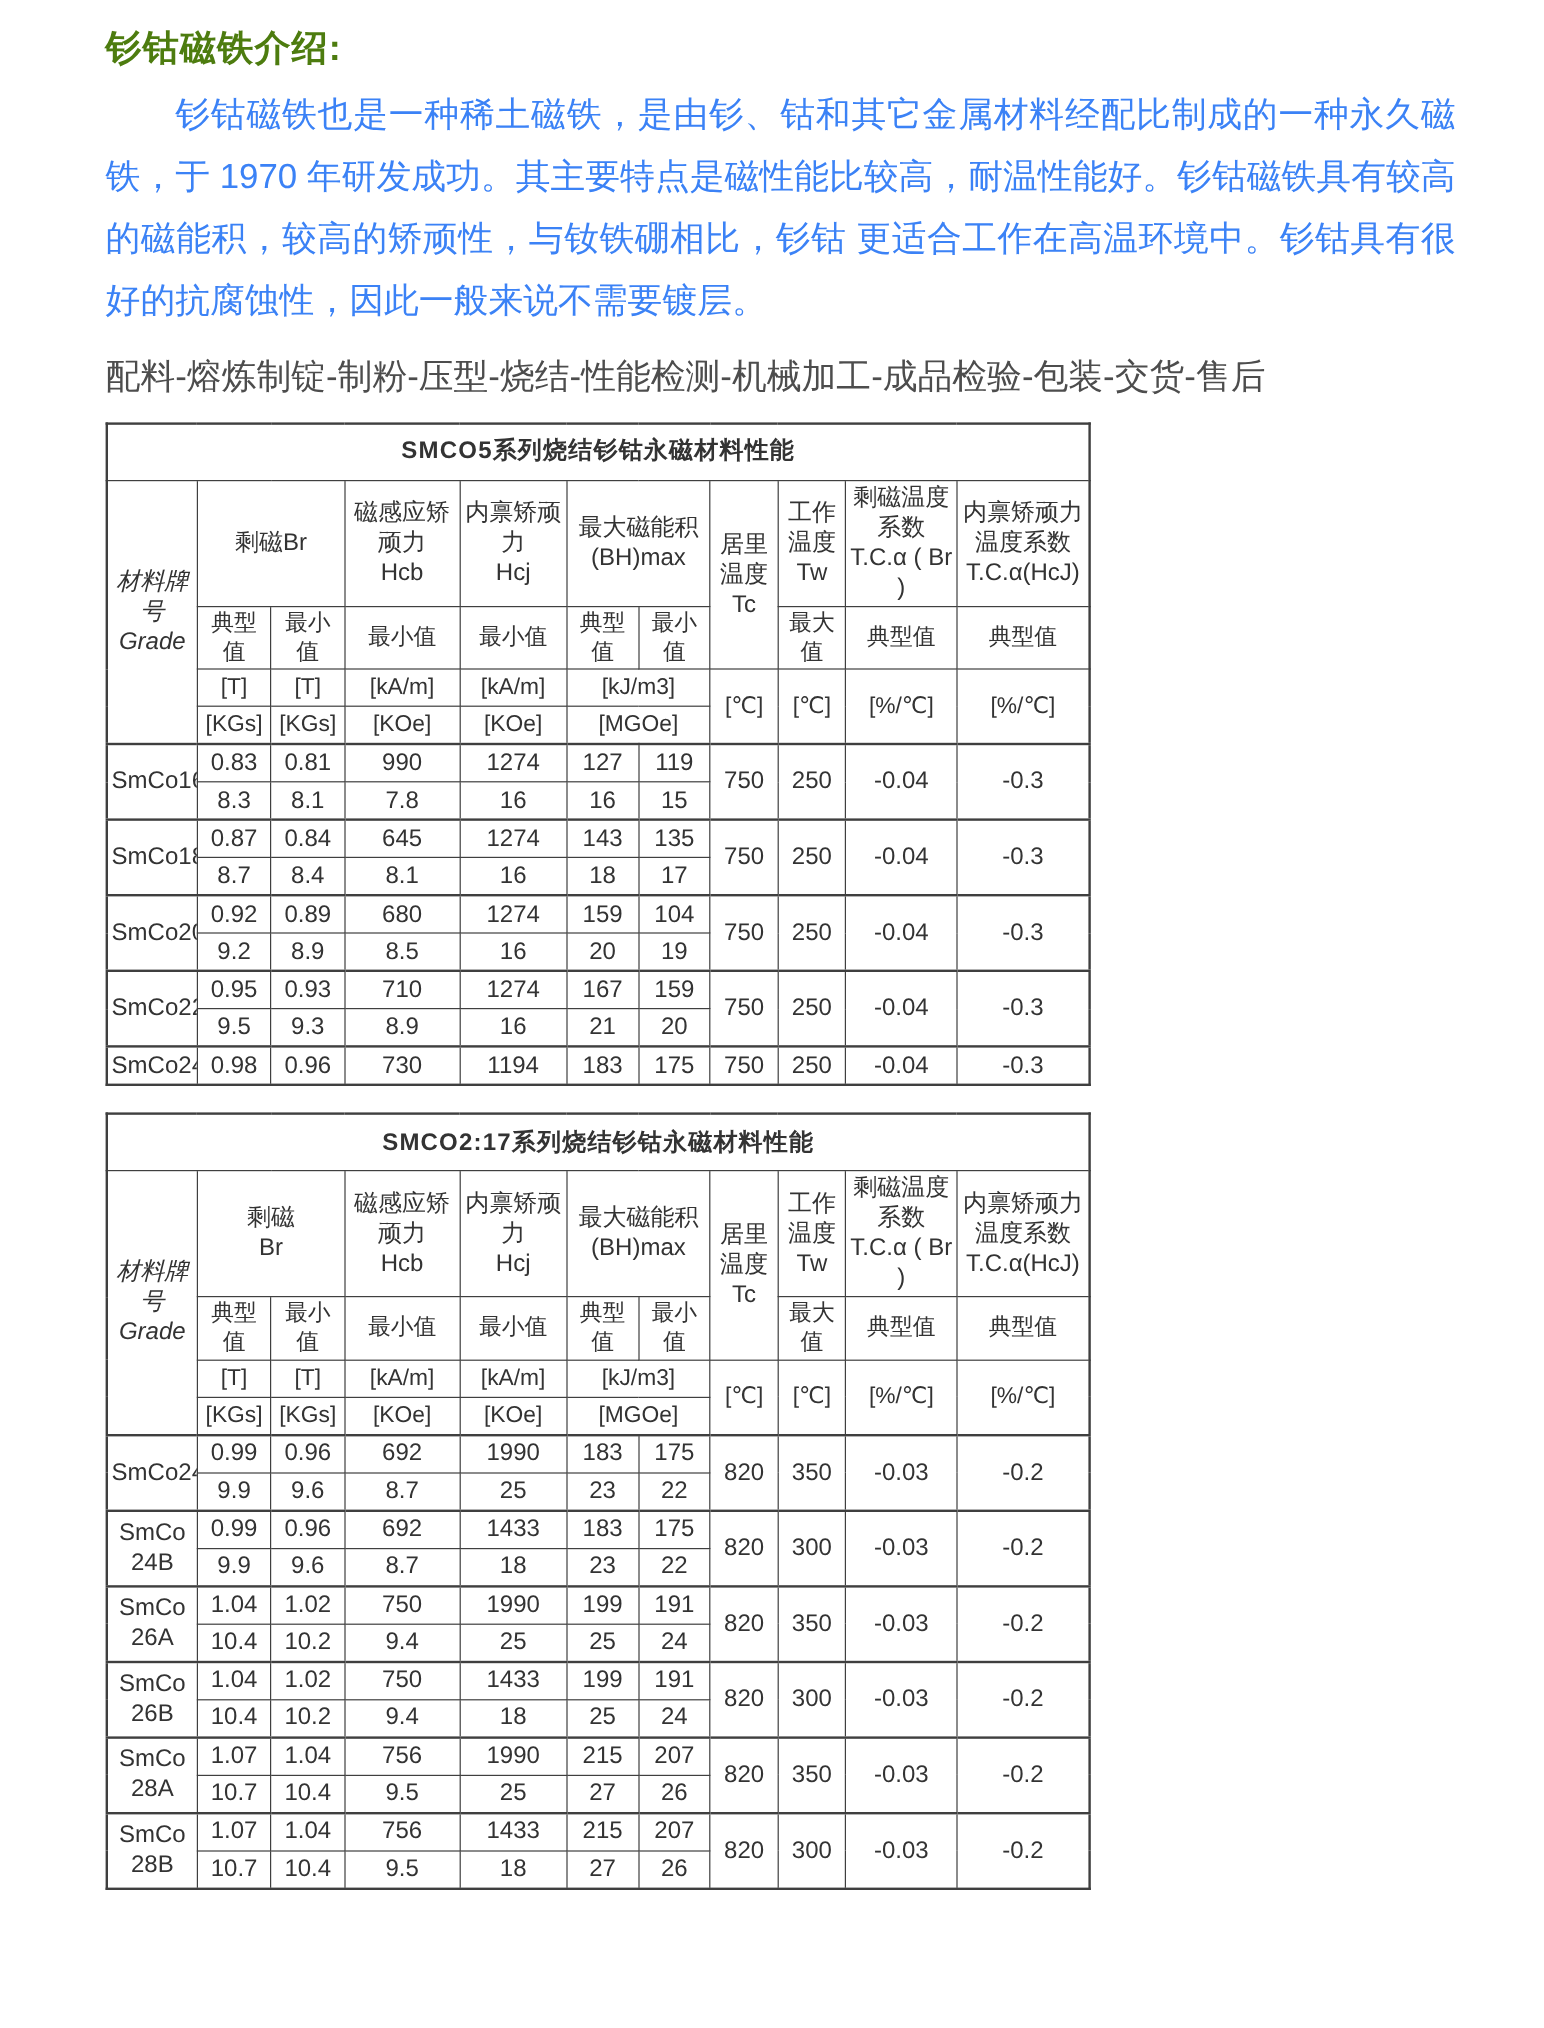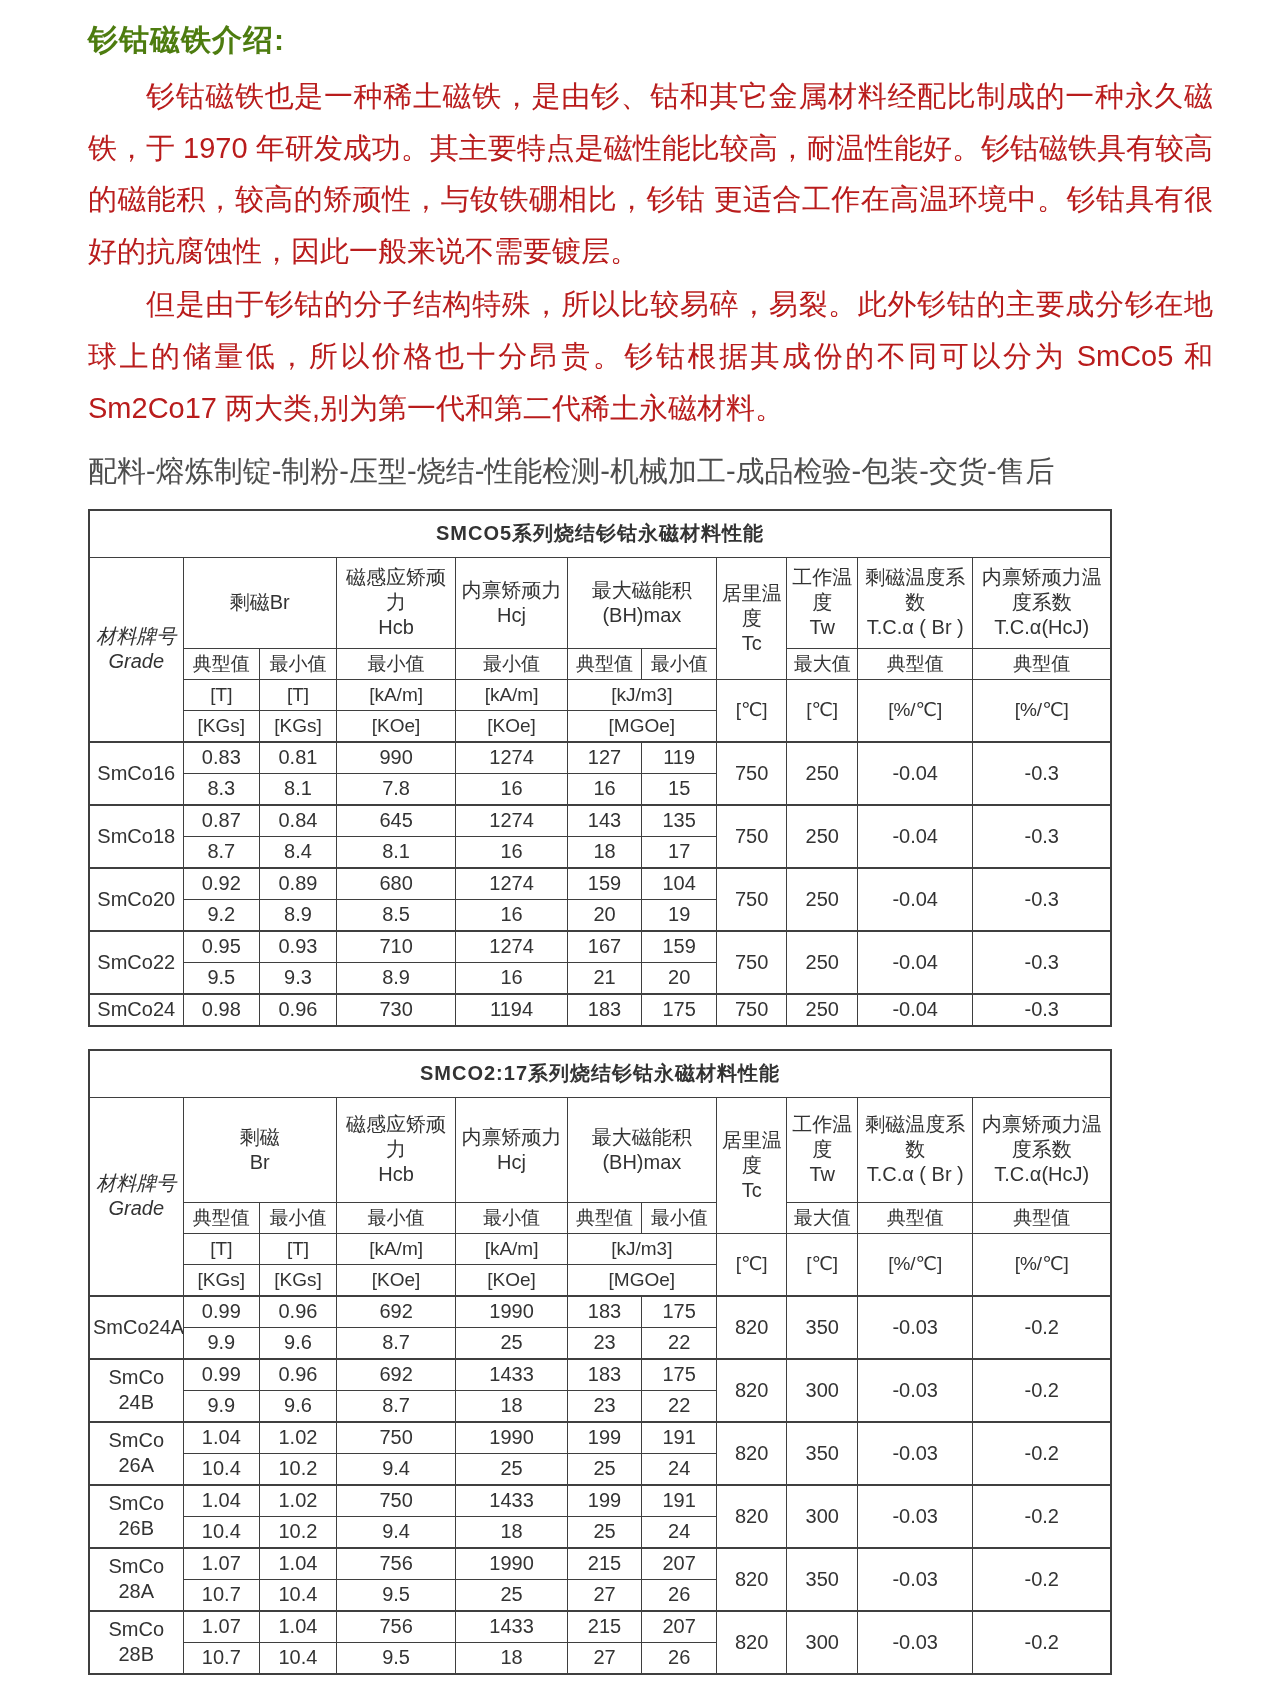--- a/index.html
+++ b/index.html
@@ -7,31 +7,31 @@
     width:1287px;height:1690px;overflow:hidden;
     font-family:"Liberation Sans","DejaVu Sans",sans-serif;
     color:#4a4a4a;
   }
   .page{width:1125px;margin:0;padding:14px 80px 0 88px;}
   .doc-heading{
     font-size:30px;font-weight:bold;color:#4d7c0f;
     margin:6px 0 10px 0;letter-spacing:1px;
   }
   .para{
-    font-size:29px;line-height:1.78;color:#b91c1c;
+    font-size:29px;line-height:1.78;color:#3b82f6;
     text-align:justify;margin:0 0 2px 0;
   }
   .para.indent{text-indent:2em;}
   .process-line{
     font-size:29px;line-height:1.6;color:#4d4d4d;margin:14px 0 14px 0;
     white-space:nowrap;
   }
   
   table.spec-table{
-    width:1024px;border-collapse:collapse;table-layout:fixed;
+    width:821px;border-collapse:collapse;table-layout:fixed;
     border:2px solid #3f3f3f;background:#fff;
     font-family:"Liberation Sans","DejaVu Sans",sans-serif;
   }
   table.spec-table.t2{margin-top:22px;}
   table.spec-table td{
     border:1px solid #3f3f3f;color:#333;
     font-size:20px;text-align:center;vertical-align:middle;
     padding:2px 3px;line-height:1.25;overflow:hidden;
   }
   td.tbl-title{
@@ -48,21 +48,20 @@
   tr.data-row td{height:26px;font-size:20px;}
   td.grade-cell{text-align:left;padding-left:8px;}
   tr.grp-start td{border-top:2px solid #3f3f3f;}
 </style>
 </head>
 <body>
 
 <div class="page">
   <div class="doc-heading">钐钴磁铁介绍:</div>
   <p class="para indent">钐钴磁铁也是一种稀土磁铁，是由钐、钴和其它金属材料经配比制成的一种永久磁铁，于 1970 年研发成功。其主要特点是磁性能比较高，耐温性能好。钐钴磁铁具有较高的磁能积，较高的矫顽性，与钕铁硼相比，钐钴 更适合工作在高温环境中。钐钴具有很好的抗腐蚀性，因此一般来说不需要镀层。</p>
-  <p class="para indent">但是由于钐钴的分子结构特殊，所以比较易碎，易裂。此外钐钴的主要成分钐在地球上的储量低，所以价格也十分昂贵。钐钴根据其成份的不同可以分为 SmCo5 和 Sm2Co17 两大类,别为第一代和第二代稀土永磁材料。</p>
   <p class="process-line">配料-熔炼制锭-制粉-压型-烧结-性能检测-机械加工-成品检验-包装-交货-售后</p>
   <div id="tables">
       <table class="spec-table t1">
         <colgroup>
           <col style="width: 9.2%;">
           <col style="width: 7.5%;">
           <col style="width: 7.5%;">
           <col style="width: 11.7%;">
           <col style="width: 10.9%;">
           <col style="width: 7.3%;">

